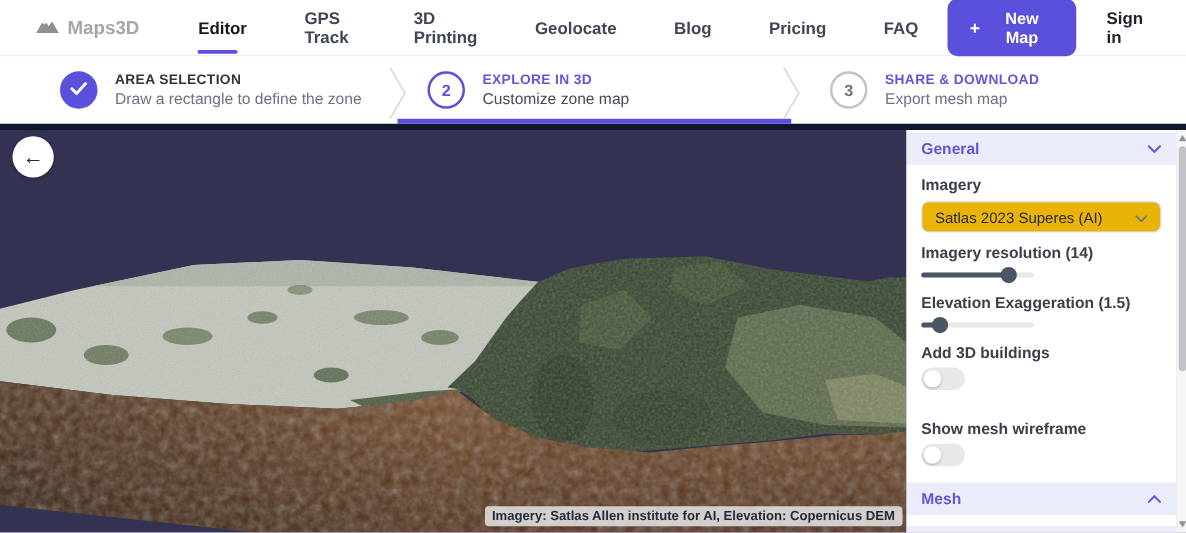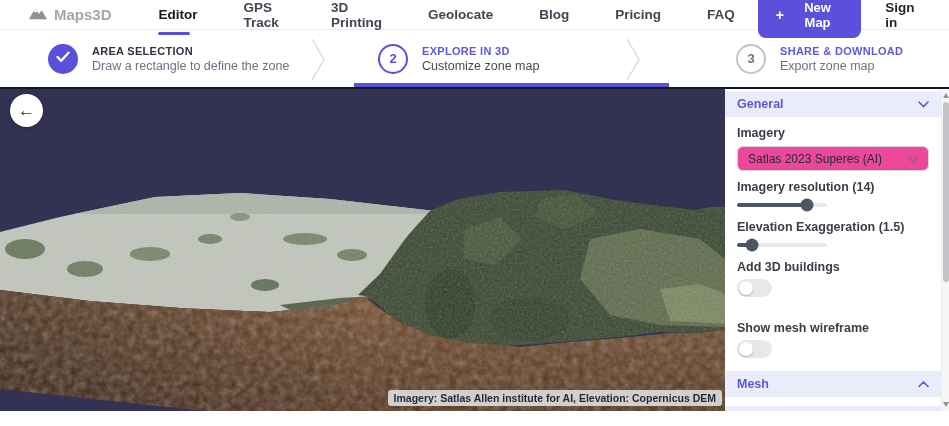--- a/index.html
+++ b/index.html
@@ -1,37 +1,37 @@
 <!DOCTYPE html>
 <html><head>
 <meta charset="utf-8">
 <style>
   * { box-sizing: border-box; margin: 0; padding: 0; }
   html, body { width: 949px; height: 426px; overflow: hidden; background: #fff;
     font-family: "Liberation Sans", "DejaVu Sans", sans-serif; }
 
   
-  .navbar { height: 30px; display: flex; align-items: center; padding: 0 12px 0 28px;
+  .navbar { height: 45px; display: flex; align-items: center; padding: 0 12px 0 28px;
     border-bottom: 1px solid #ededef; background: #fff; position: relative; z-index: 5; }
   .brand { display: flex; align-items: center; gap: 6px; margin-right: 24px; cursor: pointer; }
   .brand-text { font-size: 15px; font-weight: 700; color: #a6a6a8; }
   .nav-item { position: relative; height: 45px; display: flex; align-items: center;
     padding: 0 23px; font-size: 13.5px; font-weight: 600; color: #3f4753; cursor: pointer; }
   .nav-item.active { color: #15181d; font-weight: 700; }
   .nav-item.active::after { content: ""; position: absolute; left: 22px; bottom: 2px;
     width: 32px; height: 3px; border-radius: 2px; background: #5a50dc; }
   .nav-spacer { flex: 1; }
   .btn-newmap { display: flex; align-items: center; gap: 8px; background: #5a50dc; color: #fff;
     border: none; border-radius: 8px; padding: 8px 18px; font-size: 13px; font-weight: 700;
     cursor: pointer; margin-right: 14px; font-family: inherit; }
   .signin { font-size: 13.5px; font-weight: 700; color: #1f242c; padding: 0 10px; cursor: pointer; }
 
   
-  .steps { height: 59px; display: flex; border-bottom: 2px solid #0f172a; position: relative;
-    background: #fff; z-index: 4; gap: 36px; }
+  .steps { height: 59px; display: flex; border-bottom: 5px solid #0f172a; position: relative;
+    background: #fff; z-index: 4; }
   .step { display: flex; align-items: center; position: relative; }
   .step-1 { width: 318px; padding-left: 48px; }
   .step-2 { width: 315px; padding-left: 24px; }
   .step-3 { flex: 1; padding-left: 31px; }
   .step-2::after { content: ""; position: absolute; left: 0; right: 0; bottom: 0;
     height: 4px; background: #5a50dc; }
   .step-circle { width: 30px; height: 30px; border-radius: 50%; flex: 0 0 30px;
     display: flex; align-items: center; justify-content: center; margin-right: 14px;
     font-size: 13px; font-weight: 700; }
   .circle-done { background: #5a50dc; color: #fff; }
@@ -59,21 +59,21 @@
   .panel { width: 216px; background: #fff; font-size: 12.5px; color: #3a4049; overflow: hidden; }
   .section-header { height: 26px; margin-top: 2px; background: #ebecf9; color: #5e58d8;
     font-weight: 700; font-size: 12.5px; display: flex; align-items: center;
     justify-content: space-between; padding: 0 12px; cursor: pointer; }
   .section-header + .section-header { margin-top: 0; }
   .collapsed-group .section-header { margin-top: 9px; }
   .panel-body { padding: 0 12px; }
   .field-label { font-weight: 700; color: #3a4049; margin-top: 9px; font-size: 12.5px; }
   .dropdown { margin-top: 6px; height: 25px; border: 1px solid #d3d6db; border-radius: 6px;
     display: flex; align-items: center; justify-content: space-between; padding: 0 10px;
-    font-size: 12px; color: #242a33; background: #ec4899; cursor: pointer; }
+    font-size: 12px; color: #242a33; background: #eab308; cursor: pointer; }
   .slider { position: relative; width: 90px; height: 12px; margin-top: 5px; cursor: pointer; }
   .slider .track { position: absolute; top: 4px; left: 0; right: 0; height: 4px;
     border-radius: 2px; background: #e7e8ea; }
   .slider .fill { position: absolute; top: 4px; left: 0; height: 4px;
     border-radius: 2px; background: #4b5563; }
   .slider .thumb { position: absolute; top: 6px; width: 13px; height: 13px; border-radius: 50%;
     background: #4b5563; transform: translate(-50%, -50%); }
   .toggle { margin-top: 5px; width: 35px; height: 18px; border-radius: 9px; background: #e7e8ea;
     position: relative; cursor: pointer; }
   .toggle .knob { position: absolute; top: 2px; left: 2px; width: 14px; height: 14px;
@@ -152,21 +152,21 @@
   <svg class="step-sep" style="left:626px;" width="15" height="41" viewBox="0 0 15 41">
     <polyline points="1,0 13,20.5 1,41" fill="none" stroke="#d8dadd" stroke-width="1.4"></polyline>
   </svg>
 
   <div class="step step-3">
     <div class="step-circle circle-next">
       <span>3</span>
     </div>
     <div>
       <div class="step-title t-purple">SHARE &amp; DOWNLOAD</div>
-      <div class="step-sub">Export zone map</div>
+      <div class="step-sub">Export mesh map</div>
     </div>
   </div>
 </div>
 
 <div class="main">
 
   <div class="viewer">
     <svg class="scene" viewBox="0 0 725 322" preserveAspectRatio="none">
       <defs>
         <filter id="grainFine" x="0%" y="0%" width="100%" height="100%">

